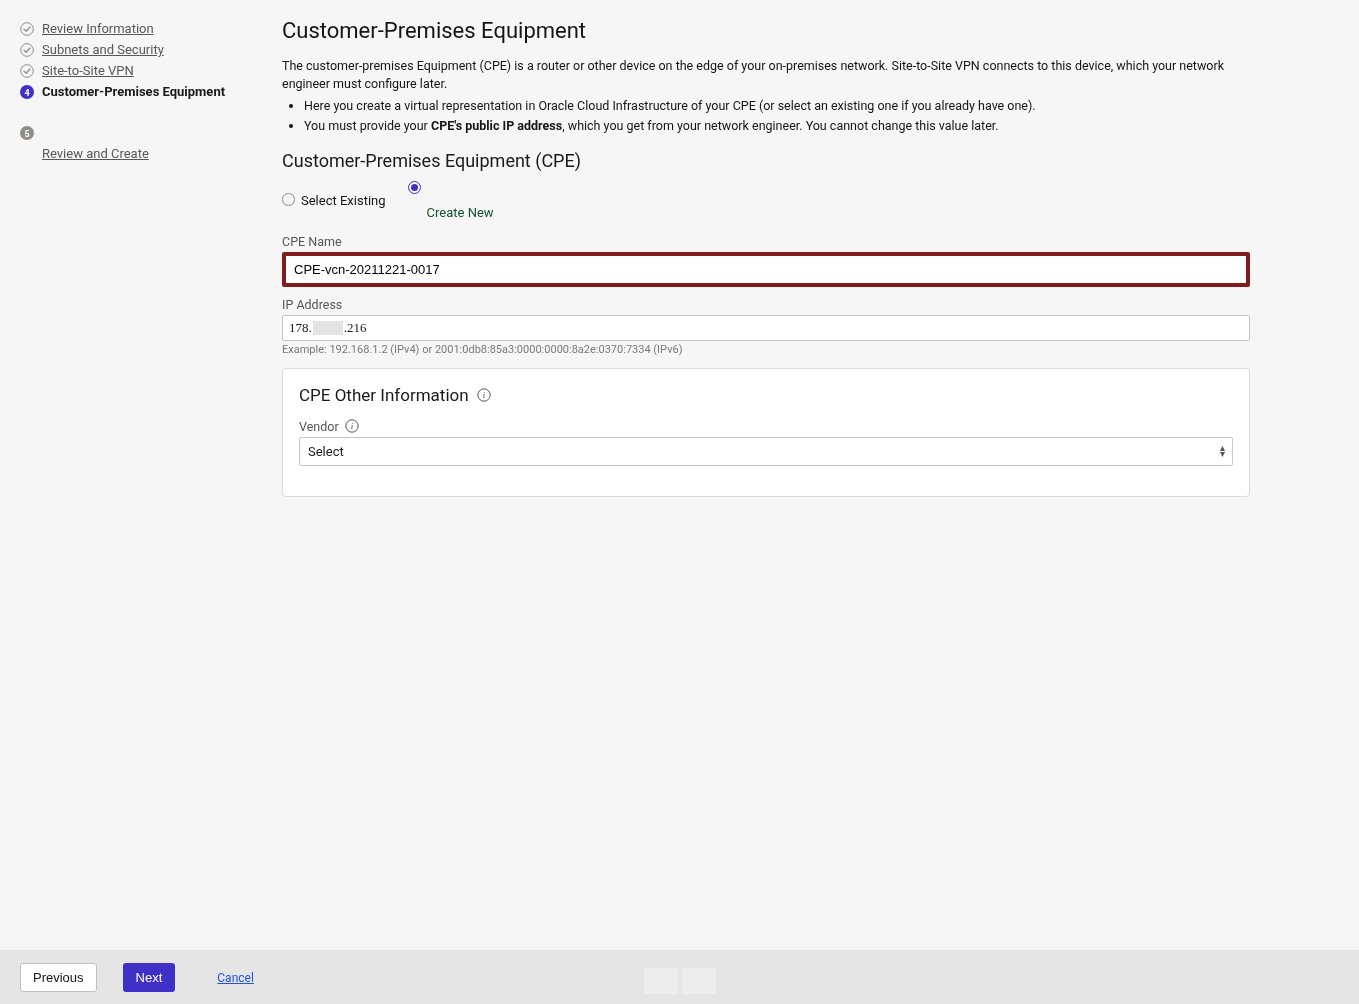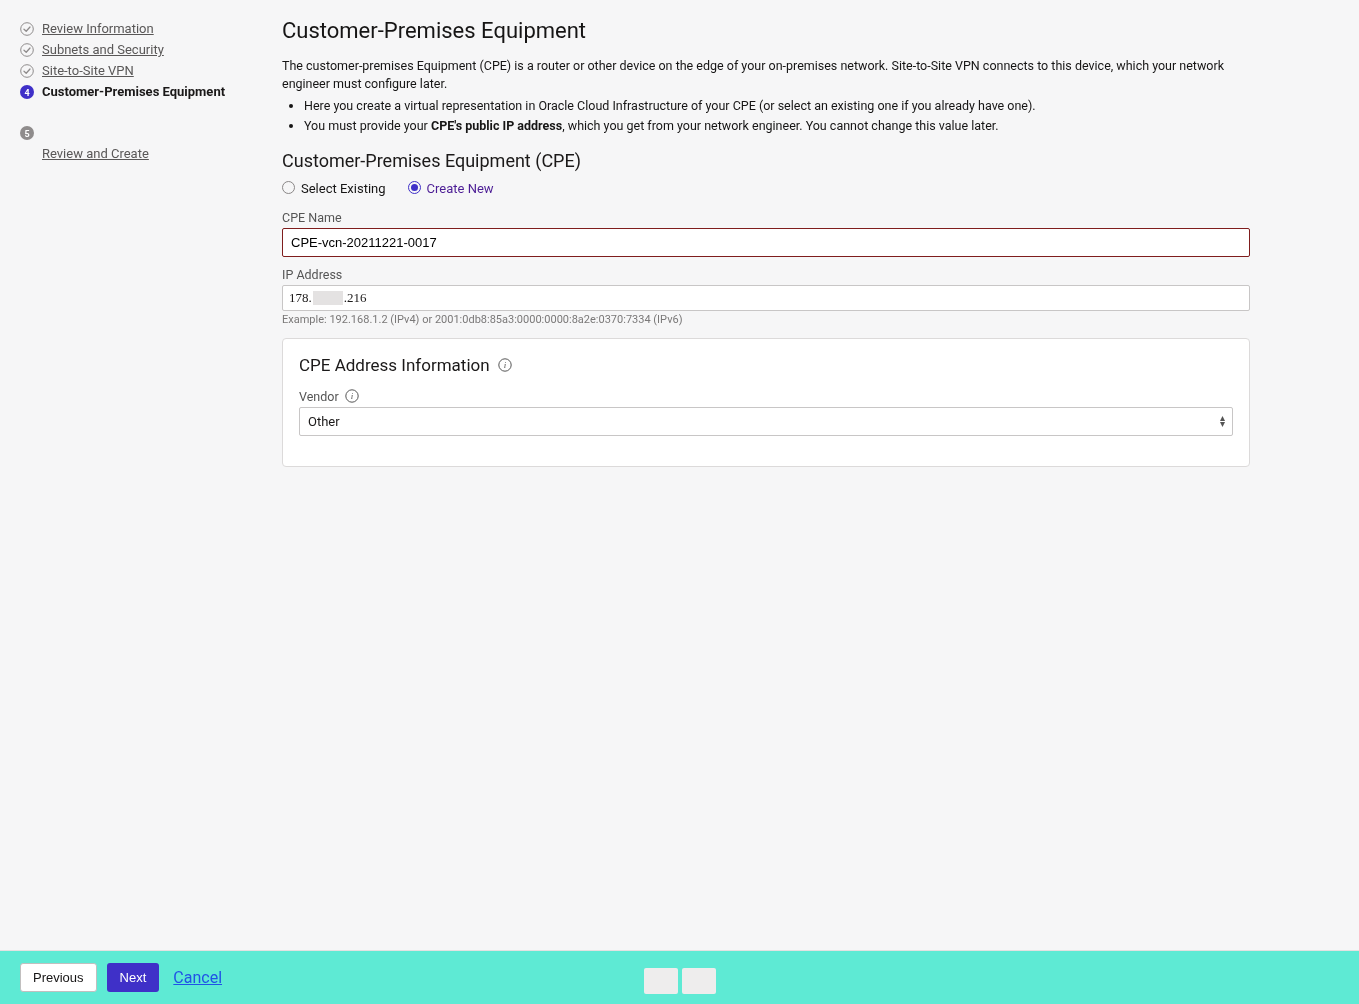--- a/index.html
+++ b/index.html
@@ -112,32 +112,32 @@
   .radio-circle.selected {
     border-color: #3f30c8;
   }
   .radio-circle.selected::after {
     content: "";
     width: 7px; height: 7px;
     background: #3f30c8;
     border-radius: 50%;
   }
   .radio-label { color: #161515; }
-  .radio-item.selected .radio-label { color: #4c1d95; }
+  .radio-item.selected .radio-label { color: #14532d; margin-top: 24px; }
 
   .field-label {
     font-size: 12.5px;
     color: #555;
     margin-bottom: 3px;
   }
   .text-input {
     width: 100%;
     padding: 6px 8px;
     font-size: 13px;
-    border: 1px solid #7f1d1d;
+    border: 4px solid #7f1d1d;
     border-radius: 2px;
     background: #fff;
   }
   .field-group { margin-bottom: 10px; }
   .hint {
     font-size: 11px;
     color: #7a7878;
     margin-top: 2px;
   }
   .ip-input-wrap {
@@ -203,22 +203,22 @@
     line-height: 0.6;
     color: #555;
   }
   .select-caret .c { display:block; }
 
   .footer {
     border-top: 1px solid #e4e1e1;
     padding: 12px 20px;
     display: flex;
     align-items: center;
-    gap: 10px;
-    background: #5eead4;
+    gap: 26px;
+    background: #e5e5e5;
   }
   .btn {
     padding: 6px 12px;
     font-size: 13px;
     border-radius: 3px;
     cursor: pointer;
     border: 1px solid transparent;
   }
   .btn-secondary {
     background: #fff;
@@ -226,22 +226,22 @@
     color: #161515;
   }
   .btn-primary {
     background: #3f30c8;
     color: #fff;
   }
   .link-cancel {
     color: #2053e6;
     text-decoration: underline;
     cursor: pointer;
-    font-size: 16px;
-    margin-left: 4px;
+    font-size: 12px;
+    margin-left: 16px;
   }
   .ghost-pill {
     width: 34px; height: 26px;
     background: #eeeded;
     border-radius: 2px;
   }
   .ghost-group { display:flex; gap:4px; margin: 0 auto; position: absolute; left: 50%; transform: translateX(-50%); bottom: 10px; }
   .footer { position: relative; }
 </style>
 </head>
@@ -331,40 +331,40 @@
         <div class="ip-input-wrap">
           <span class="ip-part">178.</span>
           <span class="ip-redact"></span>
           <span class="ip-part">.216</span>
         </div>
         <div class="hint">Example: 192.168.1.2 (IPv4) or 2001:0db8:85a3:0000:0000:8a2e:0370:7334 (IPv6)</div>
       </div>
 
       <div class="panel">
         <h3>
-          <span>CPE Address Information</span>
+          <span>CPE Other Information</span>
           <span class="info-icon">
             <svg viewBox="0 0 14 14">
                 <circle cx="7" cy="7" r="6.2" fill="none" stroke="#555" stroke-width="1"></circle>
                 <text x="7" y="10" text-anchor="middle" font-size="9" font-style="italic" font-family="Georgia,serif" fill="#555">i</text>
               </svg>
           </span>
         </h3>
         <div class="field-group">
           <div class="field-label" style="display:flex;align-items:center;gap:6px;">
             <span>Vendor</span>
             <span class="info-icon">
               <svg viewBox="0 0 14 14">
                   <circle cx="7" cy="7" r="6.2" fill="none" stroke="#555" stroke-width="1"></circle>
                   <text x="7" y="10" text-anchor="middle" font-size="9" font-style="italic" font-family="Georgia,serif" fill="#555">i</text>
                 </svg>
             </span>
           </div>
           <div class="select-wrap">
-            <div class="select-input">Other</div>
+            <div class="select-input">Select</div>
             <span class="select-caret">
                 <span class="c">▴</span>
                 <span class="c">▾</span>
               </span>
           </div>
         </div>
       </div>
     </main>
   </div>
 

